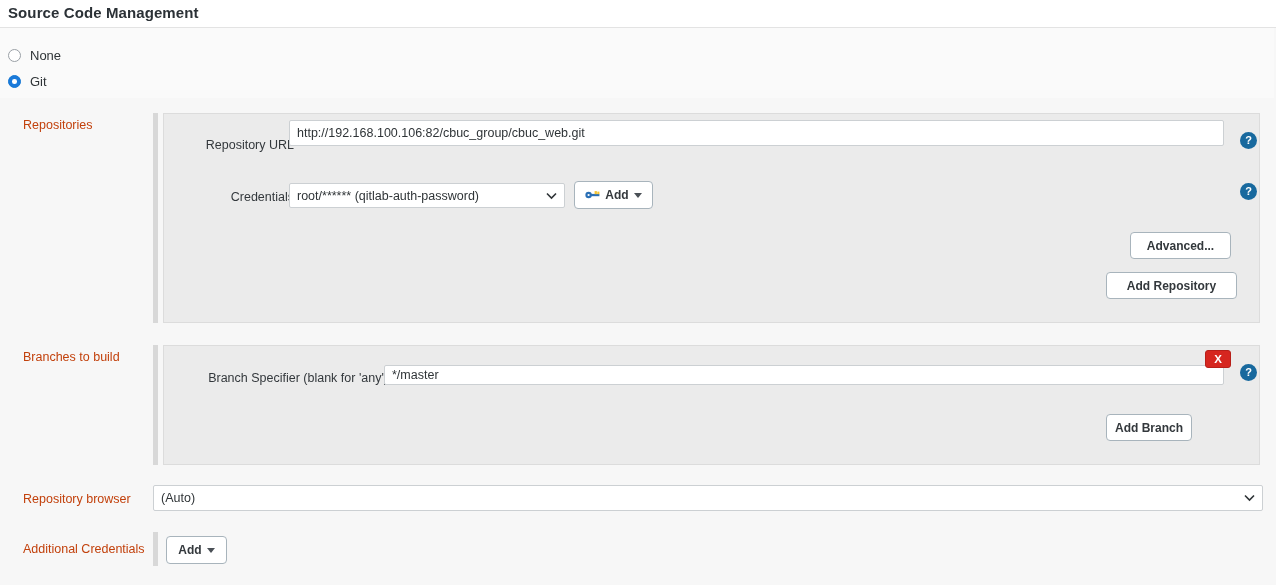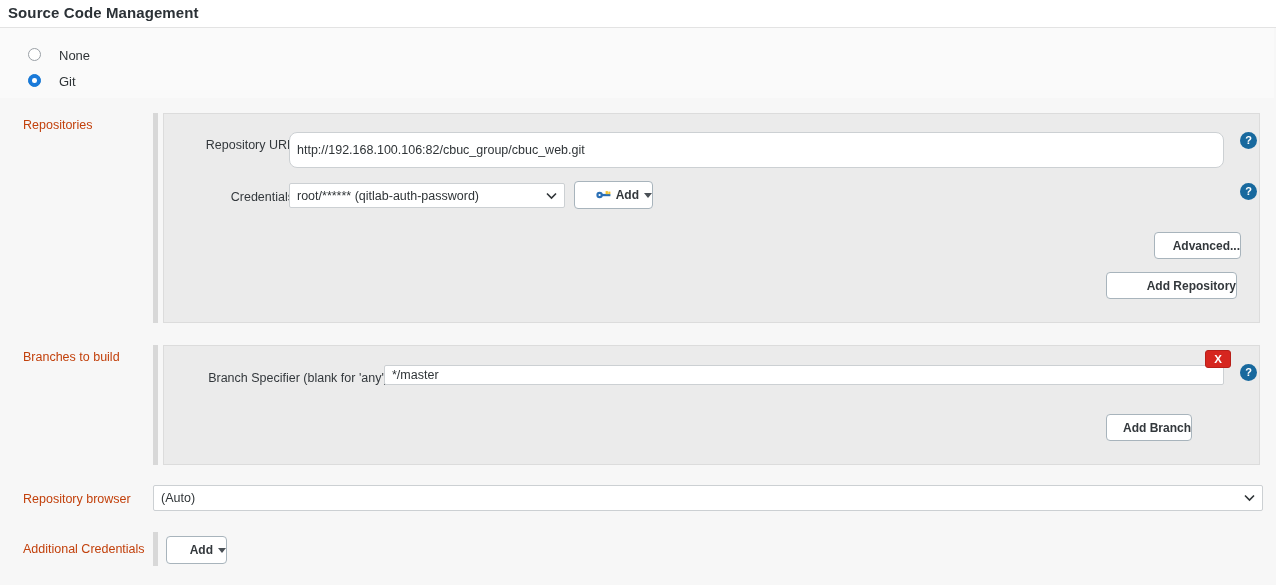--- a/index.html
+++ b/index.html
@@ -49,24 +49,24 @@
   .radio-block {
     position: absolute;
     left: 0;
     top: 28px;
     width: 1276px;
     height: 70px;
     background: #fafafa;
   }
   .radio-row {
     position: absolute;
-    left: 28px;
-    display: flex;
-    align-items: flex-start;
-    gap: 18px;
+    left: 8px;
+    display: flex;
+    align-items: center;
+    gap: 9px;
   }
   .radio-row.r1 { top: 20px; }
   .radio-row.r2 { top: 46px; }
 
   .radio {
     width: 13px;
     height: 13px;
     border-radius: 50%;
     box-sizing: border-box;
     border: 1px solid #9aa0a6;
@@ -165,21 +165,21 @@
     box-sizing: border-box;
     background: #ffffff;
     border: 1px solid #a8b4bc;
     border-radius: 4px;
     font-family: "Liberation Sans", sans-serif;
     font-size: 12px;
     font-weight: bold;
     color: #33383c;
     display: flex;
     align-items: center;
-    justify-content: flex-end;
+    justify-content: center;
     gap: 5px;
     cursor: pointer;
     white-space: nowrap;
   }
   .btn .btn-label { color: #33383c; }
 
   .caret-down {
     width: 0; height: 0;
     border-left: 4px solid transparent;
     border-right: 4px solid transparent;
@@ -250,21 +250,21 @@
       <span class="radio-label">Git</span>
     </div>
   </div>
 
   <div class="row-label" style="top:118px;">Repositories</div>
 
   <div class="accent-bar" style="left:153px; top:113px; height:210px;"></div>
   <div class="panel" style="left:163px; top:113px; width:1097px; height:210px;">
 
     <div class="field-label" style="left:26px; top:24px; width:104px;">Repository URL</div>
-    <input class="text-input" style="left: 125px; top: 18px; width: 935px; height: 36px; border-radius: 8px;" value="http://192.168.100.106:82/cbuc_group/cbuc_web.git">
+    <input class="text-input" style="left: 125px; top: 6px; width: 935px; height: 26px;" value="http://192.168.100.106:82/cbuc_group/cbuc_web.git">
 
     <div class="field-label" style="left:26px; top:76px; width:104px;">Credentials</div>
     <div class="select-box" style="left:125px; top:69px; width:276px; height:25px;">
       <span class="sel-value">root/****** (qitlab-auth-password)</span>
       <svg class="caret-svg" width="11" height="8" viewBox="0 0 11 8">
         <path d="M1 1.5 L5.5 6 L10 1.5" fill="none" stroke="#2f3437" stroke-width="1.6"></path>
       </svg>
     </div>
 
     <div class="btn" style="left:410px; top:67px; width:79px; height:28px;">
@@ -272,21 +272,21 @@
         <circle cx="3.6" cy="6" r="3.2" fill="#2a6fb5"></circle>
         <circle cx="3.6" cy="6" r="1.1" fill="#ffffff"></circle>
         <rect x="6" y="4.9" width="8.4" height="2.3" fill="#2a6fb5"></rect>
         <rect x="9.6" y="2.1" width="2.3" height="3.1" fill="#f4c430"></rect>
         <rect x="12.3" y="2.6" width="2.1" height="2.6" fill="#f4c430"></rect>
       </svg>
       <span class="btn-label">Add</span>
       <span class="caret-down"></span>
     </div>
 
-    <div class="btn" style="left:966px; top:118px; width:87px; height:27px;margin-left:24px;">
+    <div class="btn" style="left:966px; top:118px; width:101px; height:27px;">
       <span class="btn-label">Advanced...</span>
     </div>
 
     <div class="btn" style="left:942px; top:158px; width:131px; height:27px;">
       <span class="btn-label">Add Repository</span>
     </div>
   </div>
 
   <div class="help-icon" style="left:1240px; top:132px;">?</div>
   <div class="help-icon" style="left:1240px; top:183px;">?</div>

